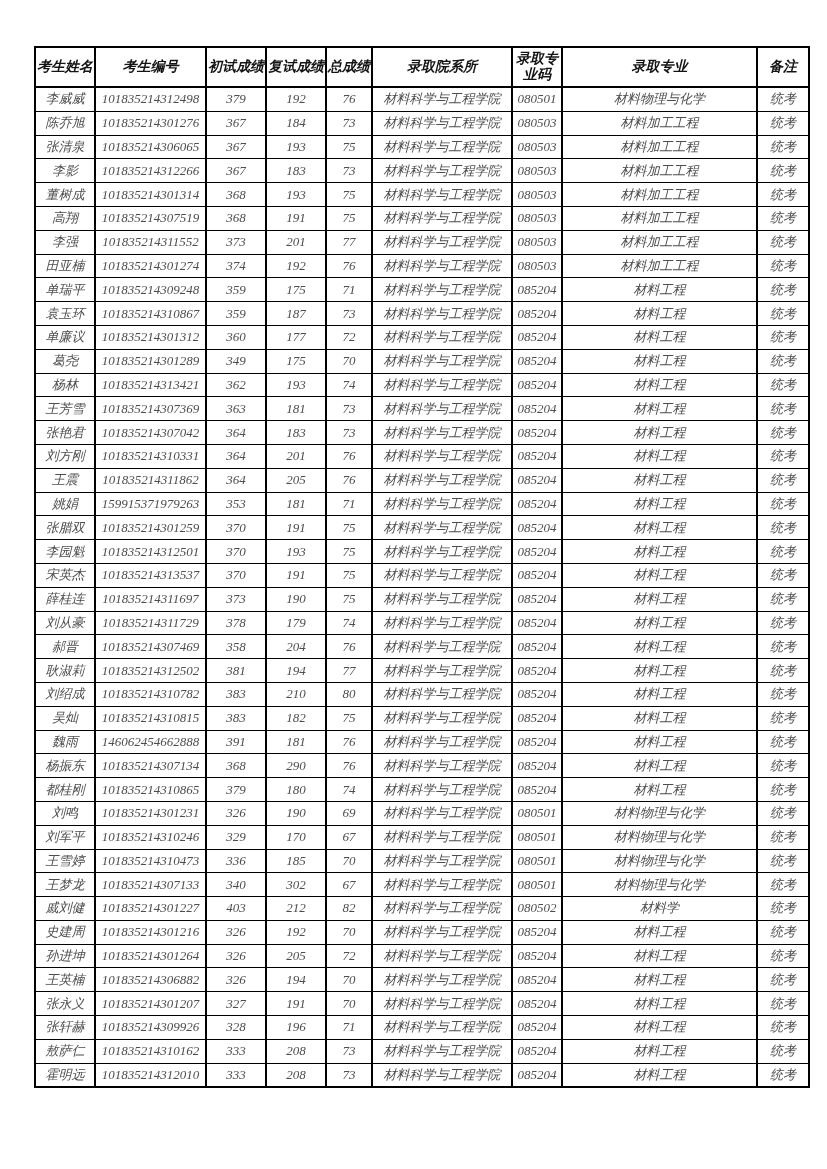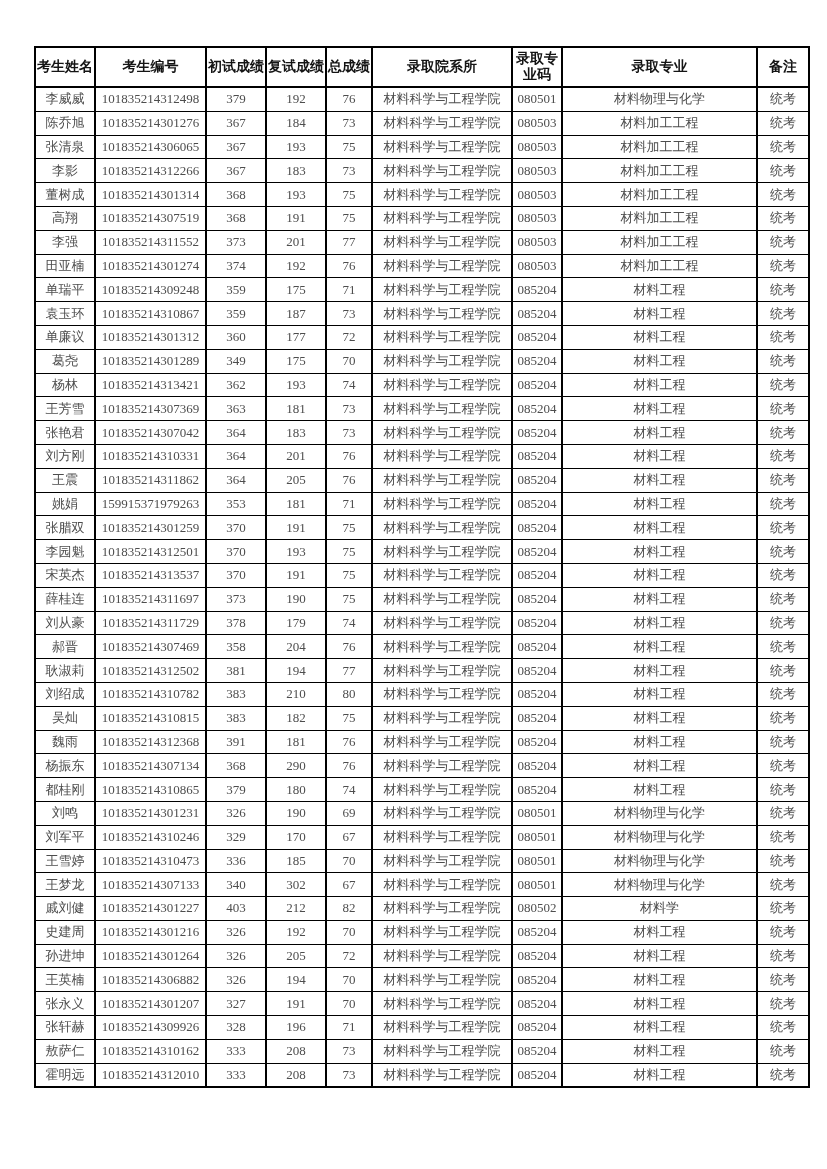--- a/index.html
+++ b/index.html
@@ -15,20 +15,21 @@
     background: #ffffff;
     overflow: hidden;
   }
   table.admission {
     position: absolute;
     left: 34px;
     top: 46px;
     border-collapse: collapse;
     table-layout: fixed;
     border: 2px solid #000000;
+    font-style: italic;
   }
   table.admission th,
   table.admission td {
     border-top: 1px solid #000000;
     border-bottom: 1px solid #000000;
     border-left: 2px solid #000000;
     border-right: 2px solid #000000;
     text-align: center;
     vertical-align: middle;
     padding: 0 1px;
@@ -379,21 +380,21 @@
           <td class="num">383</td>
           <td class="num">182</td>
           <td class="num">75</td>
           <td>材料科学与工程学院</td>
           <td class="num">085204</td>
           <td>材料工程</td>
           <td>统考</td>
         </tr>
         <tr>
           <td>魏雨</td>
-          <td class="num">101835214312368</td>
+          <td class="num">146062454662888</td>
           <td class="num">391</td>
           <td class="num">181</td>
           <td class="num">76</td>
           <td>材料科学与工程学院</td>
           <td class="num">085204</td>
           <td>材料工程</td>
           <td>统考</td>
         </tr>
         <tr>
           <td>杨振东</td>

